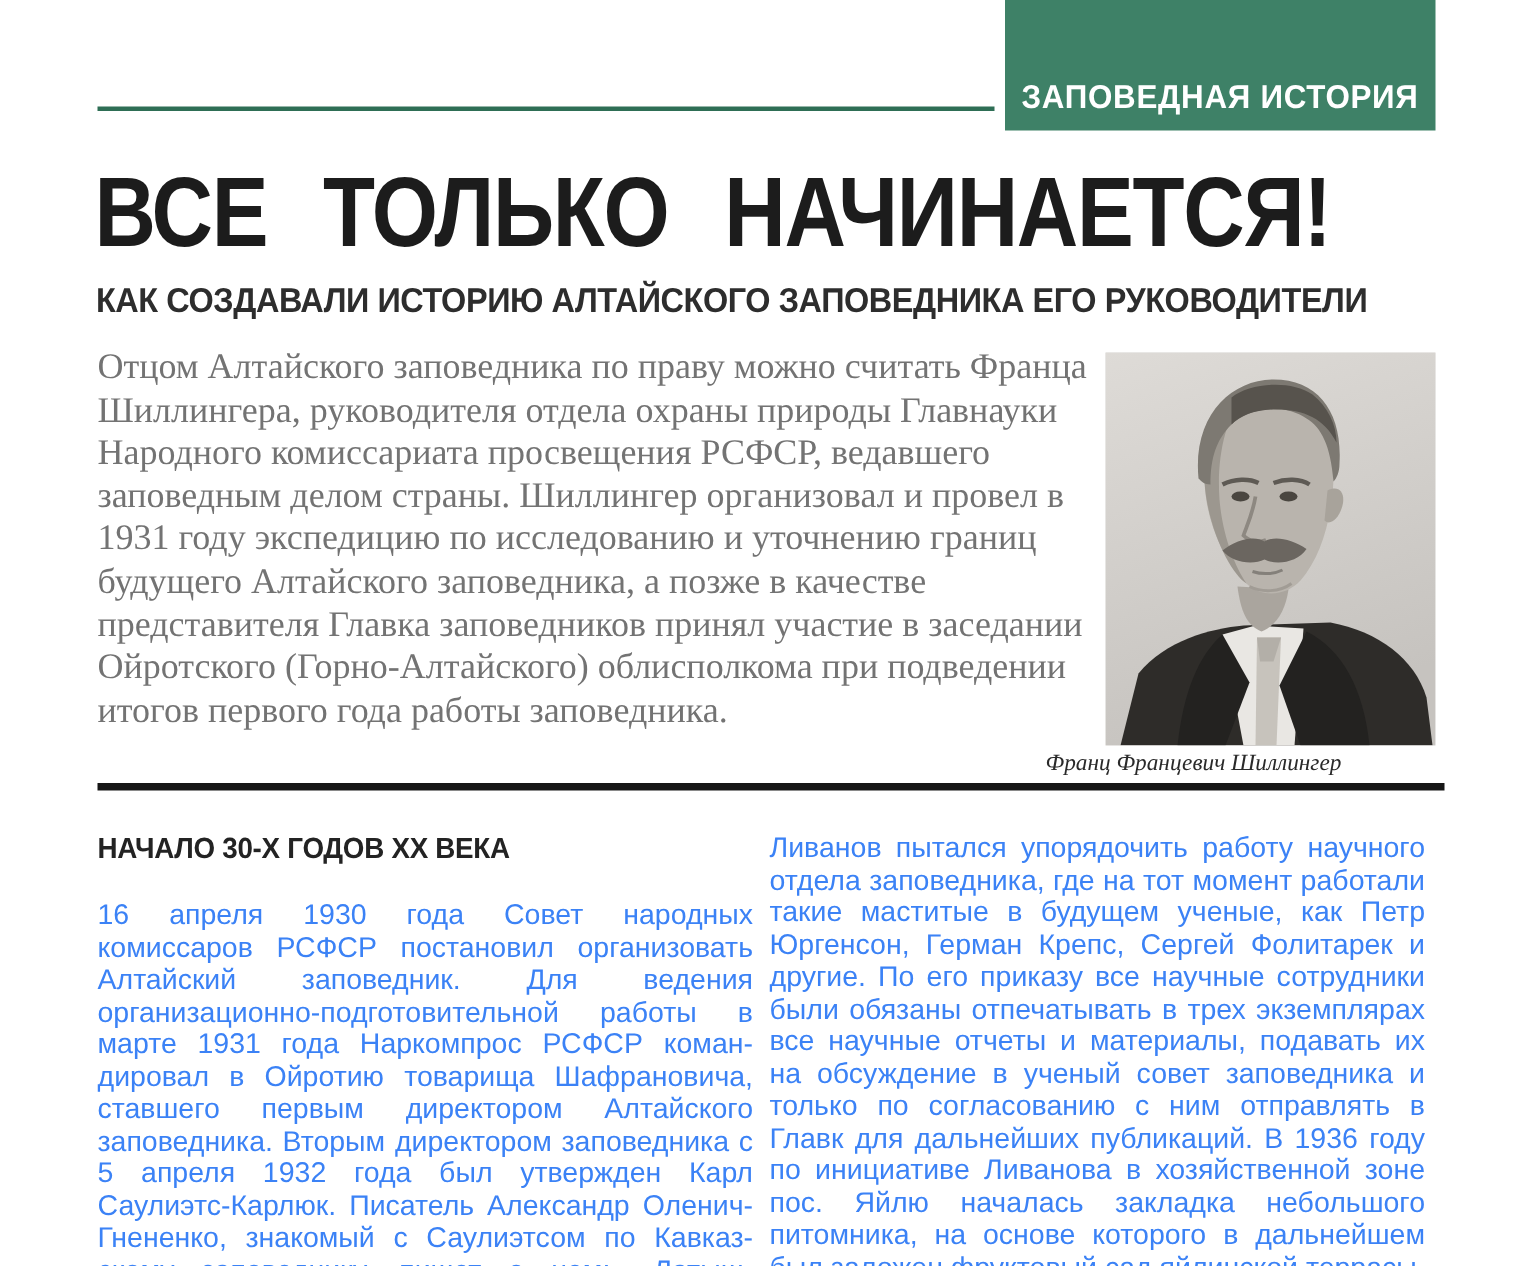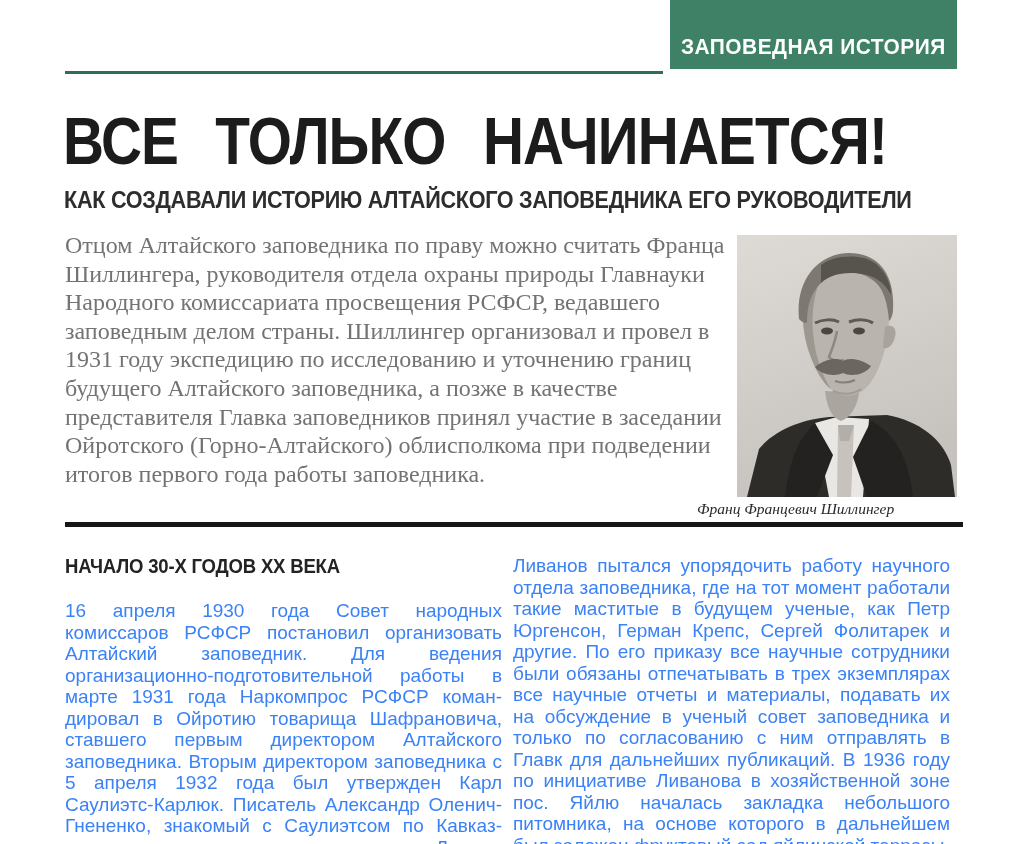--- a/index.html
+++ b/index.html
@@ -2,21 +2,21 @@
 <html lang="ru"><head>
 <meta charset="utf-8">
 <style>
   html,body{margin:0;padding:0;background:#ffffff;}
   .page{
     position:relative;width:1022px;height:844px;background:#ffffff;
     font-family:"Liberation Sans",sans-serif;overflow:hidden;
   }
   .green-line{position:absolute;left:65px;top:71px;width:598px;height:3px;background:#2e6e55;}
   .badge{
-    position:absolute;left:670px;top:0;width:287px;height:69px;background:#3e8167;
+    position:absolute;left:670px;top:0;width:287px;height:87px;background:#3e8167;
     display:flex;align-items:flex-end;justify-content:center;
   }
   .badge-label{
     color:#ffffff;font-weight:bold;font-size:22px;letter-spacing:0.5px;
     padding-bottom:9px;white-space:nowrap;
     transform:scaleX(0.95);transform-origin:center bottom;
   }
   .headline{
     position:absolute;left:63px;top:106px;width:897px;color:#1c1c1c;
     font-weight:bold;font-size:66px;line-height:70px;white-space:nowrap;

